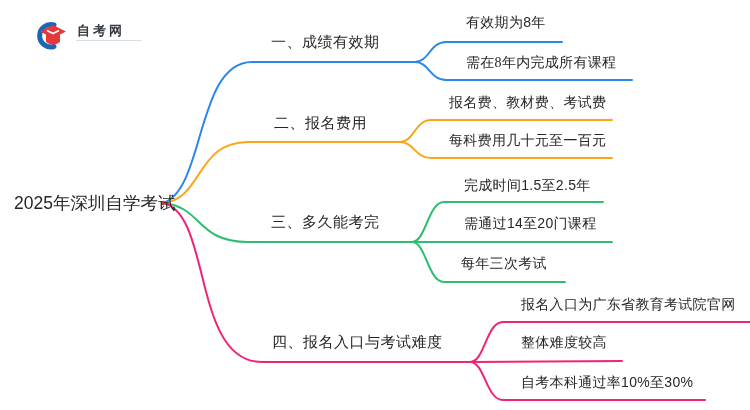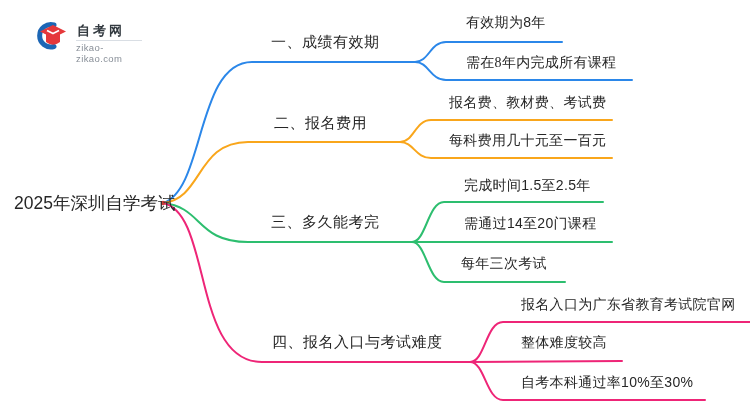--- a/index.html
+++ b/index.html
@@ -51,21 +51,20 @@
 
   <div class="logo">
     <svg class="logo-icon" width="42" height="30" viewBox="0 0 42 30">
       <path d="M24,4 A11.2,11.2 0 1 0 24,25.5" fill="none" stroke-width="5" stroke-linecap="round" stroke="#1C66B5"></path>
       <path d="M16,12 L16,21 Q23,26.5 30,21 L30,12 Z" fill="#E5383B"></path>
       <path d="M10,10.5 L23,4 L36,10.5 L23,17 Z" fill="#E5383B"></path>
       <path d="M17,9.5 L23,12.5 L29,9.5" fill="none" stroke="#ffffff" stroke-width="1.8" stroke-linejoin="round"></path>
     </svg>
     <div class="logo-title">自考网</div>
     <div class="logo-divider"></div>
-    <div class="logo-subtitle">zikao-zikao.com</div>
   </div>
 
   <div class="node root-label" style="left:14px;top:193px;">2025年深圳自学考试</div>
 
   <div class="node branch-label" style="left:271px;top:31px;">一、成绩有效期</div>
   <div class="node branch-label" style="left:274px;top:112px;">二、报名费用</div>
   <div class="node branch-label" style="left:271px;top:211px;">三、多久能考完</div>
   <div class="node branch-label" style="left:272px;top:331px;">四、报名入口与考试难度</div>
 
   <div class="node child-label" style="left:466px;top:13px;">有效期为8年</div>

